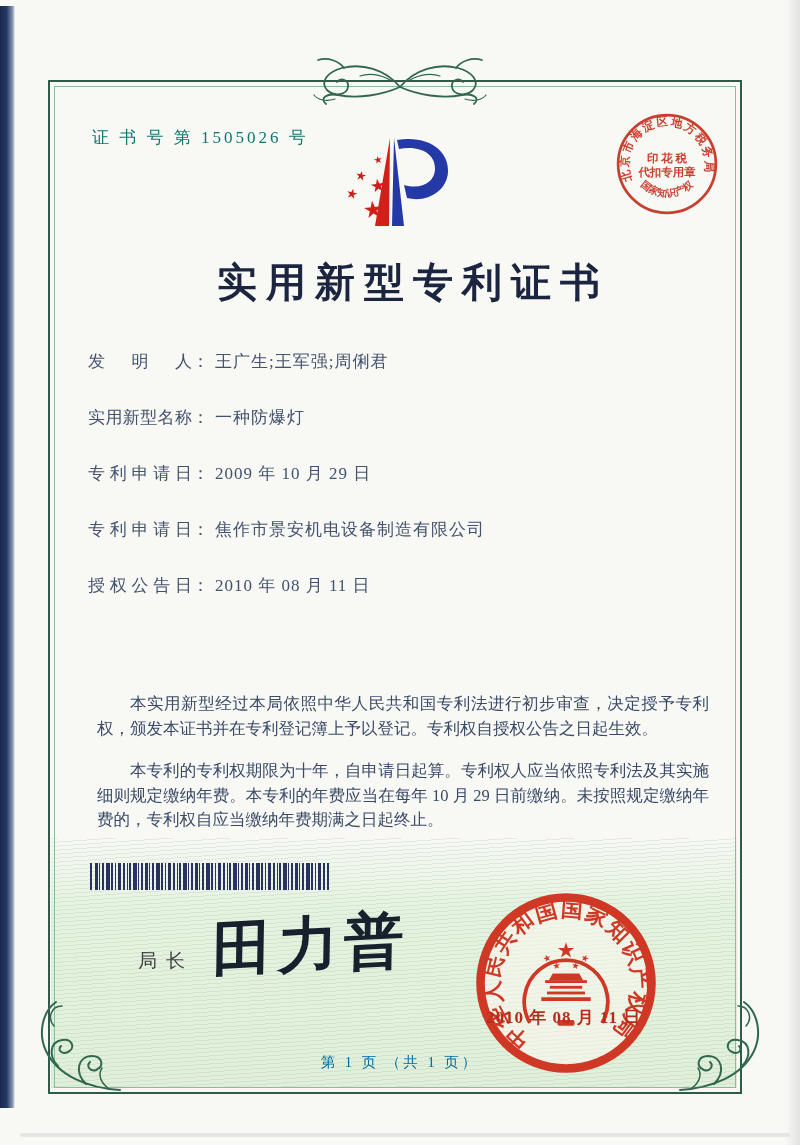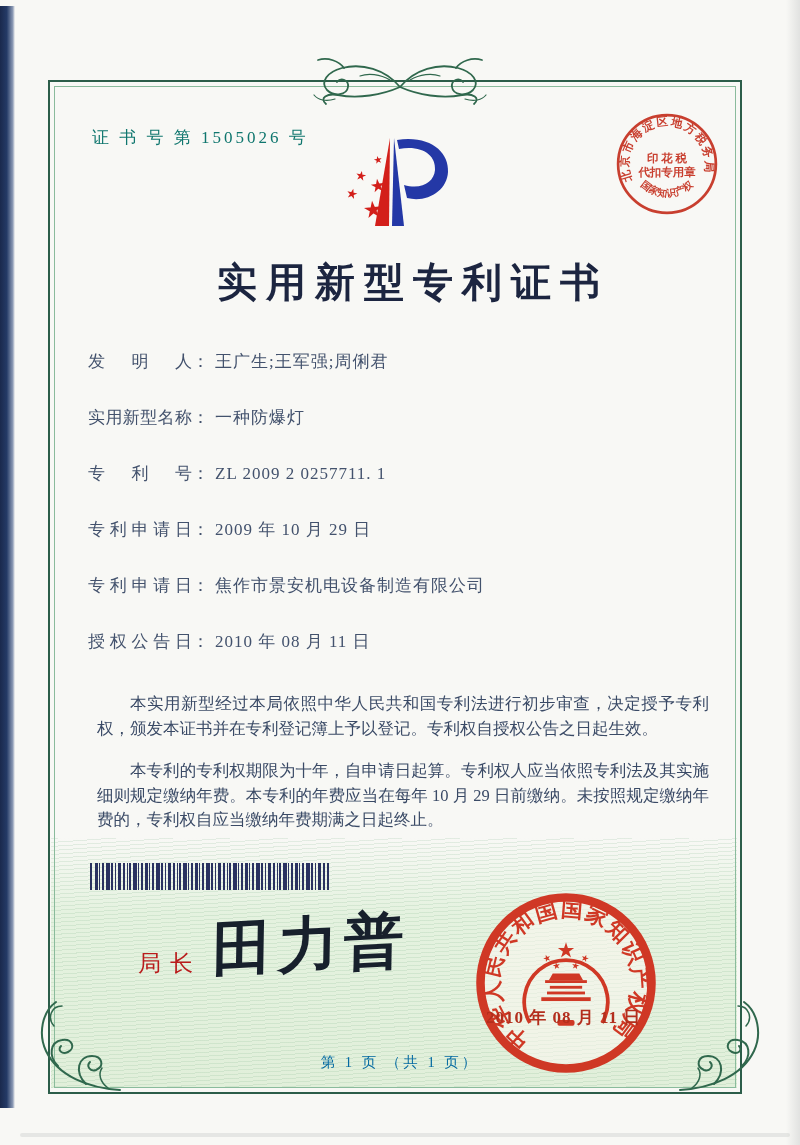--- a/index.html
+++ b/index.html
@@ -41,21 +41,21 @@
   .fcolon{display:inline-block;margin-right:6px;}
   .fvalue{letter-spacing:1px;}
 
   .bodytext{position:absolute;left:79px;top:674px;width:648px;z-index:4;
     font-size:16.5px;line-height:24.5px;color:#3a4a66;text-align:justify;}
   .bodytext p{margin:18px;text-indent:2em;}
 
   .barcode{position:absolute;left:90px;top:863px;z-index:4;}
 
   .director-title{position:absolute;left:138px;top:948px;z-index:4;
-    font-size:23px;letter-spacing:9px;color:#b91c1c;text-align:center;}
+    font-size:19px;letter-spacing:9px;color:#404040;text-align:center;}
   .director-signature{position:absolute;left:212px;top:905px;z-index:4;
     font-size:60px;letter-spacing:6px;color:#17202c;font-weight:bold;
     transform:rotate(-3deg) skewX(-4deg);}
 
   .seal{position:absolute;left:471px;top:888px;z-index:5;opacity:0.95;}
   .issue-date{position:absolute;left:486px;top:1006px;z-index:6;
     font-size:17px;font-weight:bold;letter-spacing:1px;color:#b32e1d;}
 
   .footer{position:absolute;left:0;top:1053px;width:100%;text-align:center;z-index:4;
     font-size:14.5px;letter-spacing:3px;color:#0369a1;}
@@ -137,23 +137,20 @@
 </svg>
 
 <h1 class="title">实用新型专利证书</h1>
 
 <div class="fields">
   <div class="field-row">
     <span class="flabel">发明人</span><span class="fcolon">：</span><span class="fvalue">王广生;王军强;周俐君</span>
   </div>
   <div class="field-row">
     <span class="flabel">实用新型名称</span><span class="fcolon">：</span><span class="fvalue">一种防爆灯</span>
-  </div>
-  <div class="field-row">
-    <span class="flabel">专利号</span><span class="fcolon">：</span><span class="fvalue">ZL 2009 2 0257711. 1</span>
   </div>
   <div class="field-row">
     <span class="flabel">专利申请日</span><span class="fcolon">：</span><span class="fvalue">2009 年 10 月 29 日</span>
   </div>
   <div class="field-row">
     <span class="flabel">专利申请日</span><span class="fcolon">：</span><span class="fvalue">焦作市景安机电设备制造有限公司</span>
   </div>
   <div class="field-row">
     <span class="flabel">授权公告日</span><span class="fcolon">：</span><span class="fvalue">2010 年 08 月 11 日</span>
   </div>

